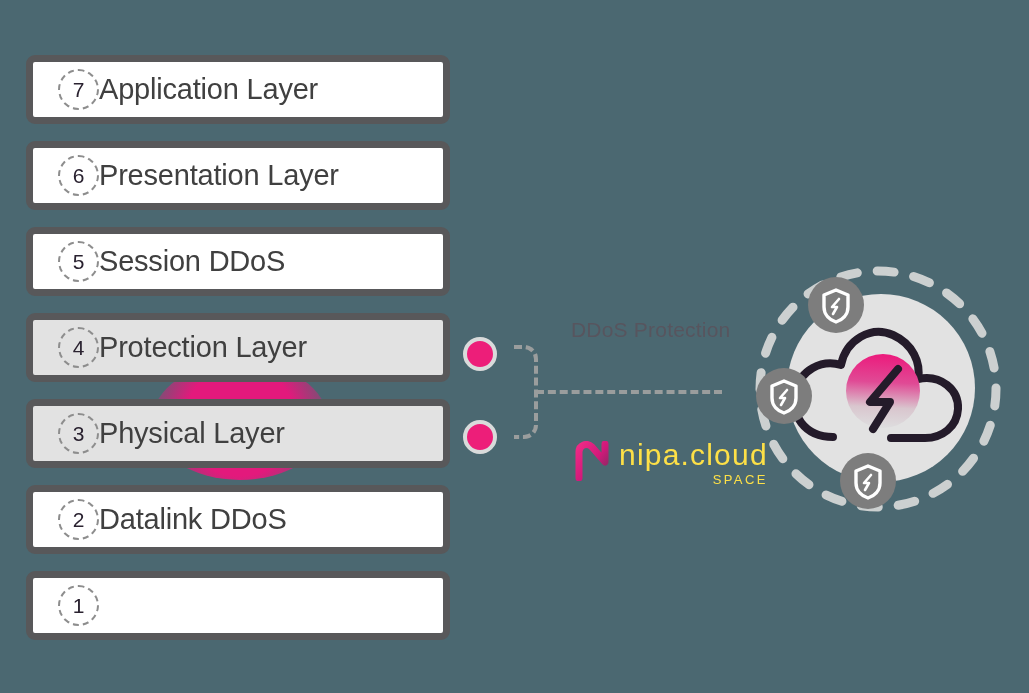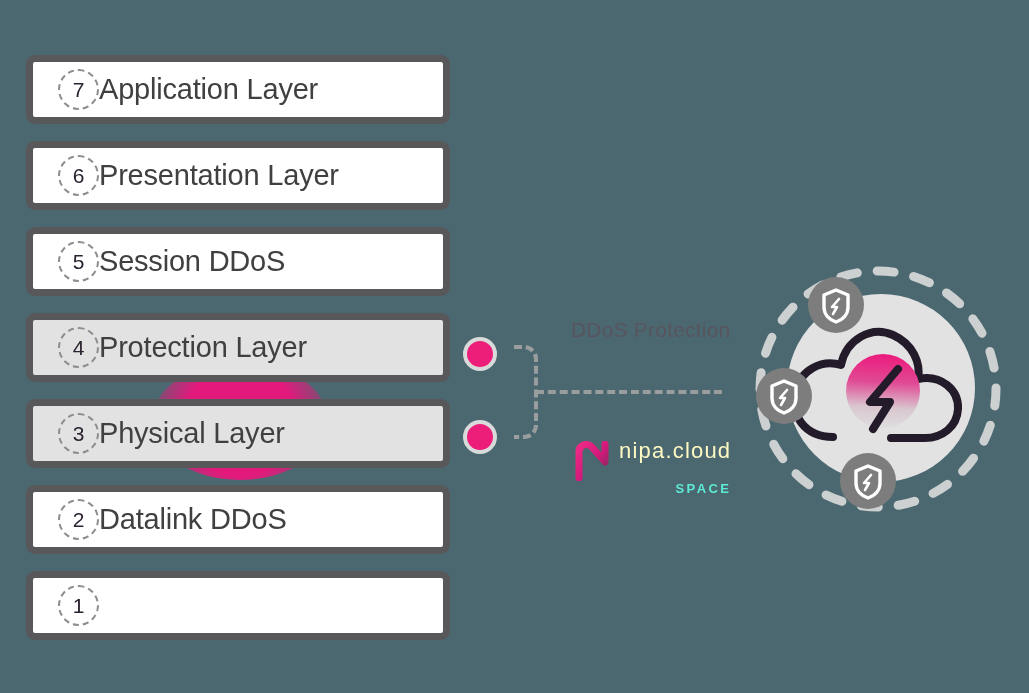--- a/index.html
+++ b/index.html
@@ -140,32 +140,31 @@
   #nipa-mark {
     margin-right: 9px;
     margin-top: 1px;
   }
   #nipa-wordmark-wrap {
     display: flex;
     flex-direction: column;
     align-items: flex-end;
   }
   #nipa-wordmark {
-    font-size: 22px;
-    color: #fef9c3;
+    font-size: 30px;
+    color: #fde047;
     letter-spacing: 1.2px;
     line-height: 1;
   }
   #nipa-sub {
     font-size: 13px;
-    color: #5eead4;
+    color: #fde047;
     letter-spacing: 2.4px;
     line-height: 1;
-    margin-top: 20px;
-    font-weight: bold;
+    margin-top: 3px;
   }
 
   
   #cloud-graphic {
     position: absolute;
     left: 745px;
     top: 262px;
     width: 264px;
     height: 252px;
     z-index: 2;

